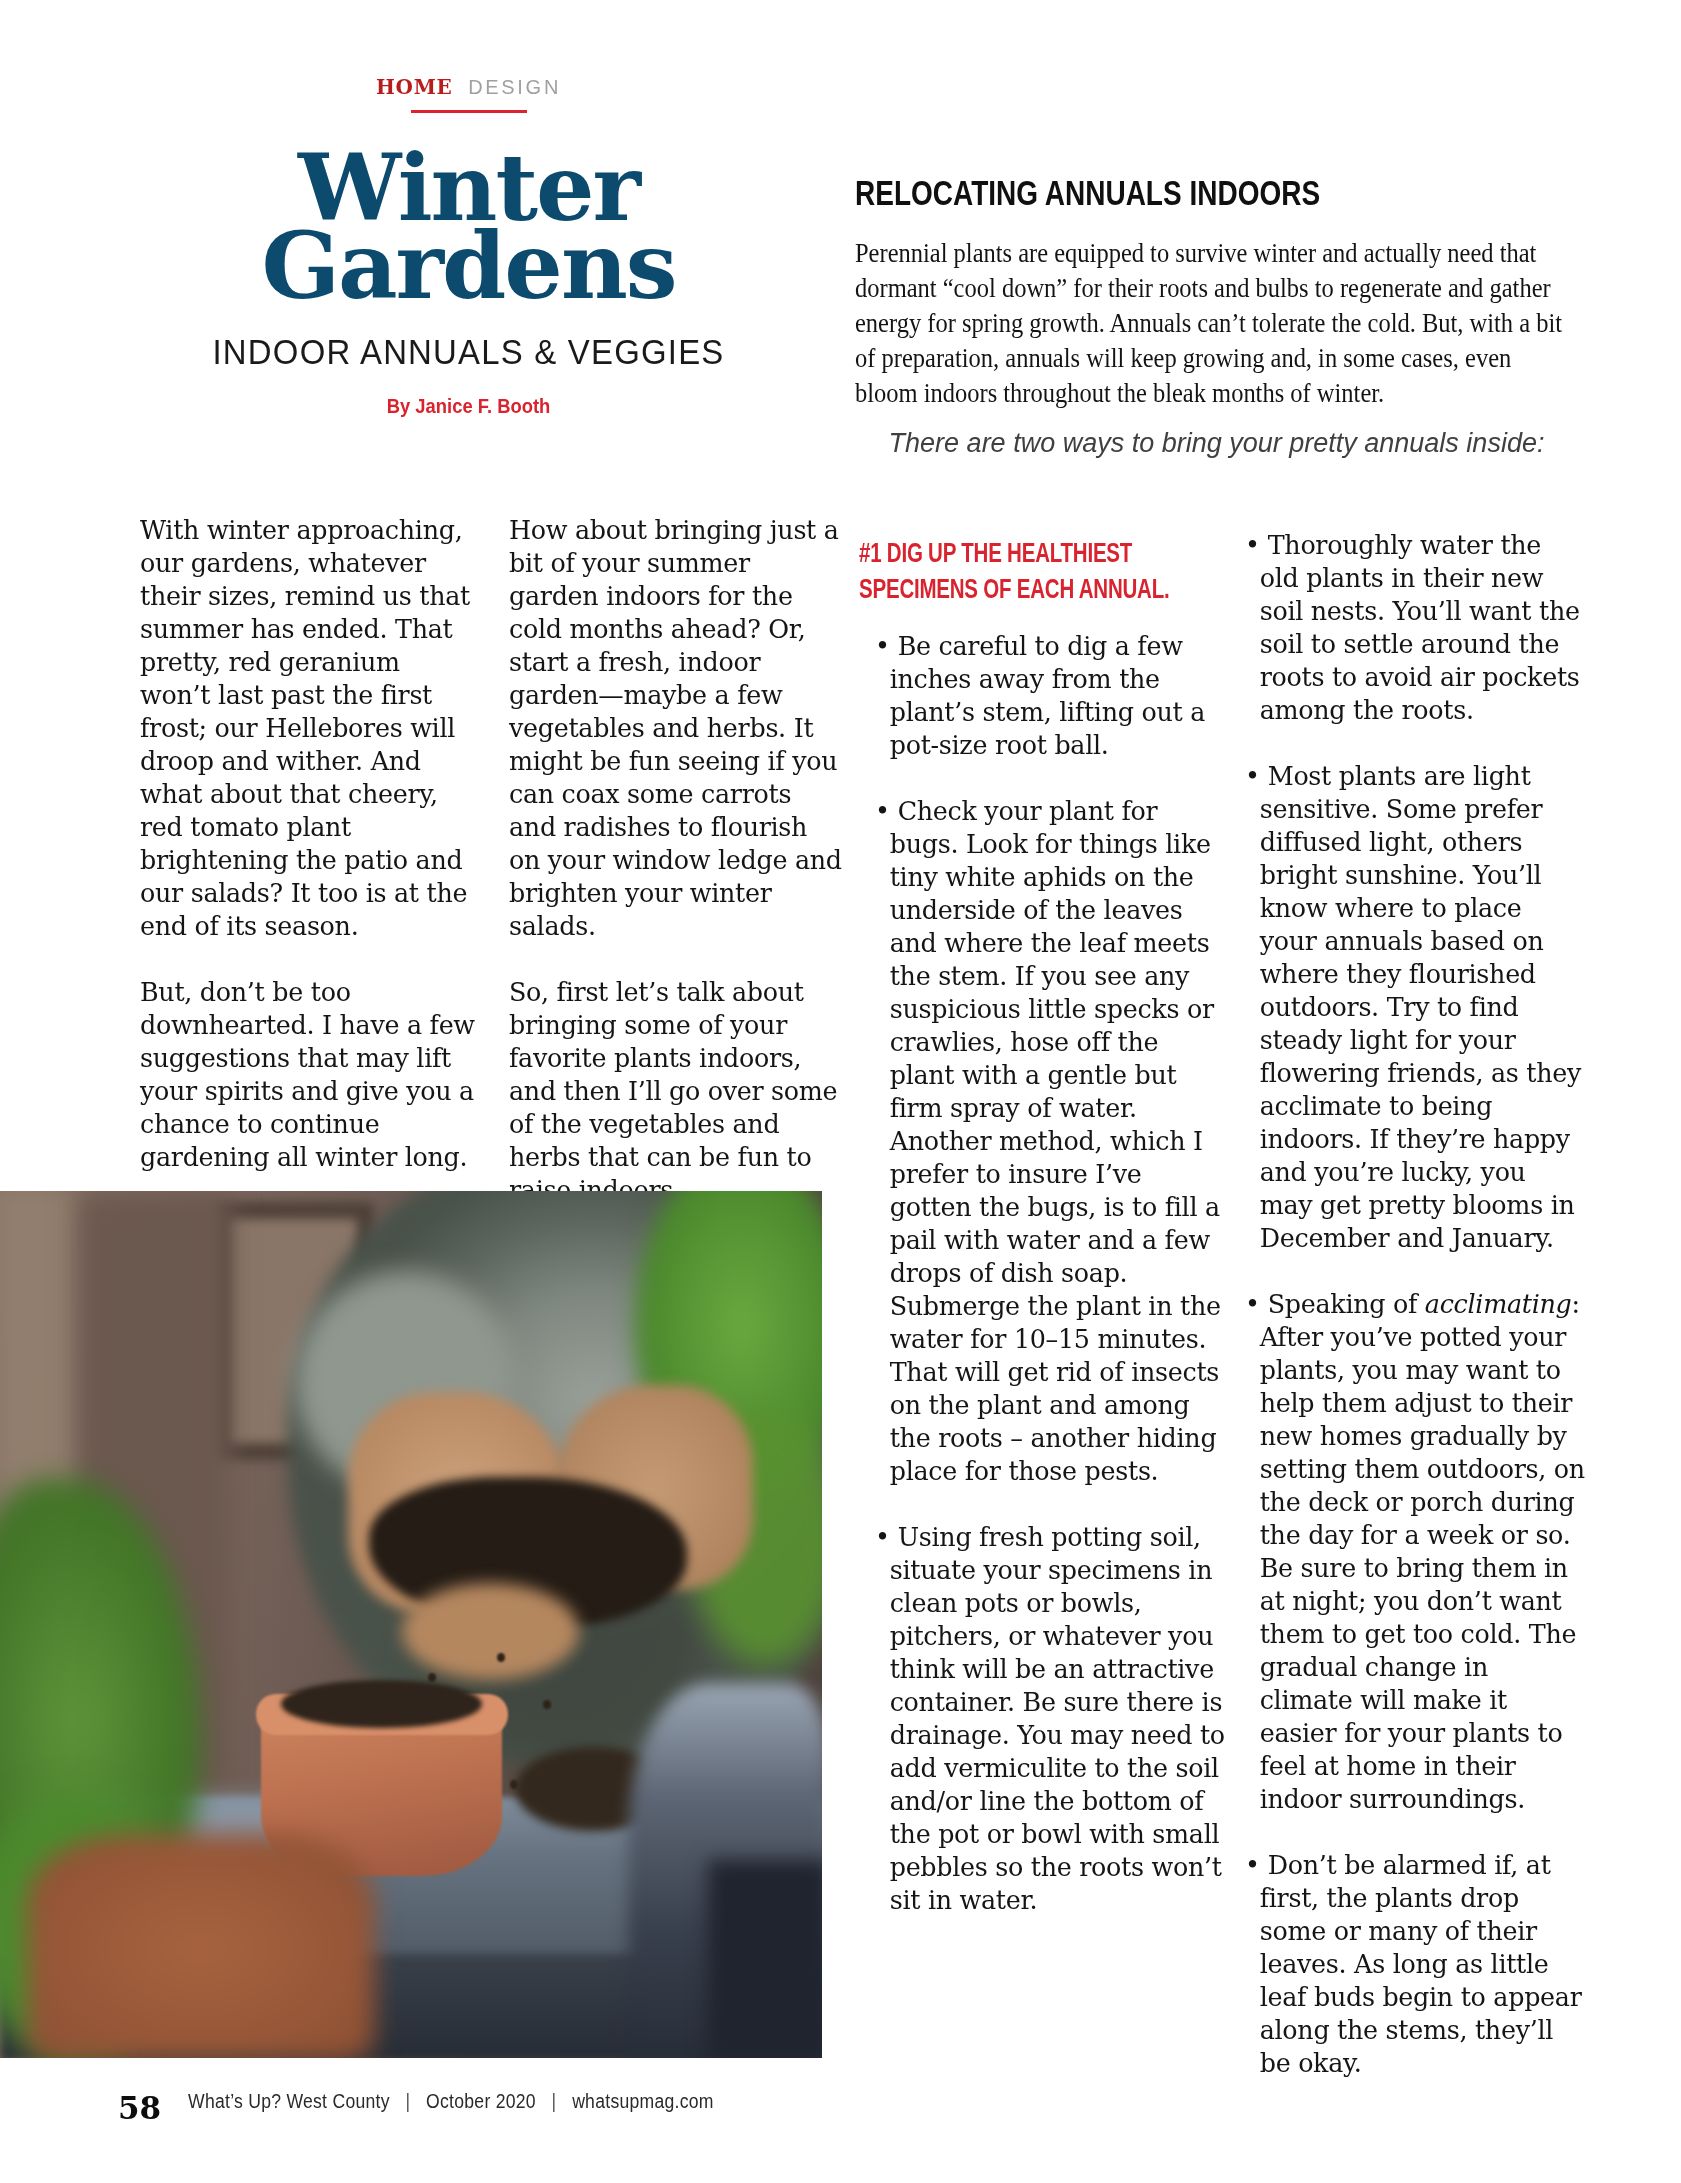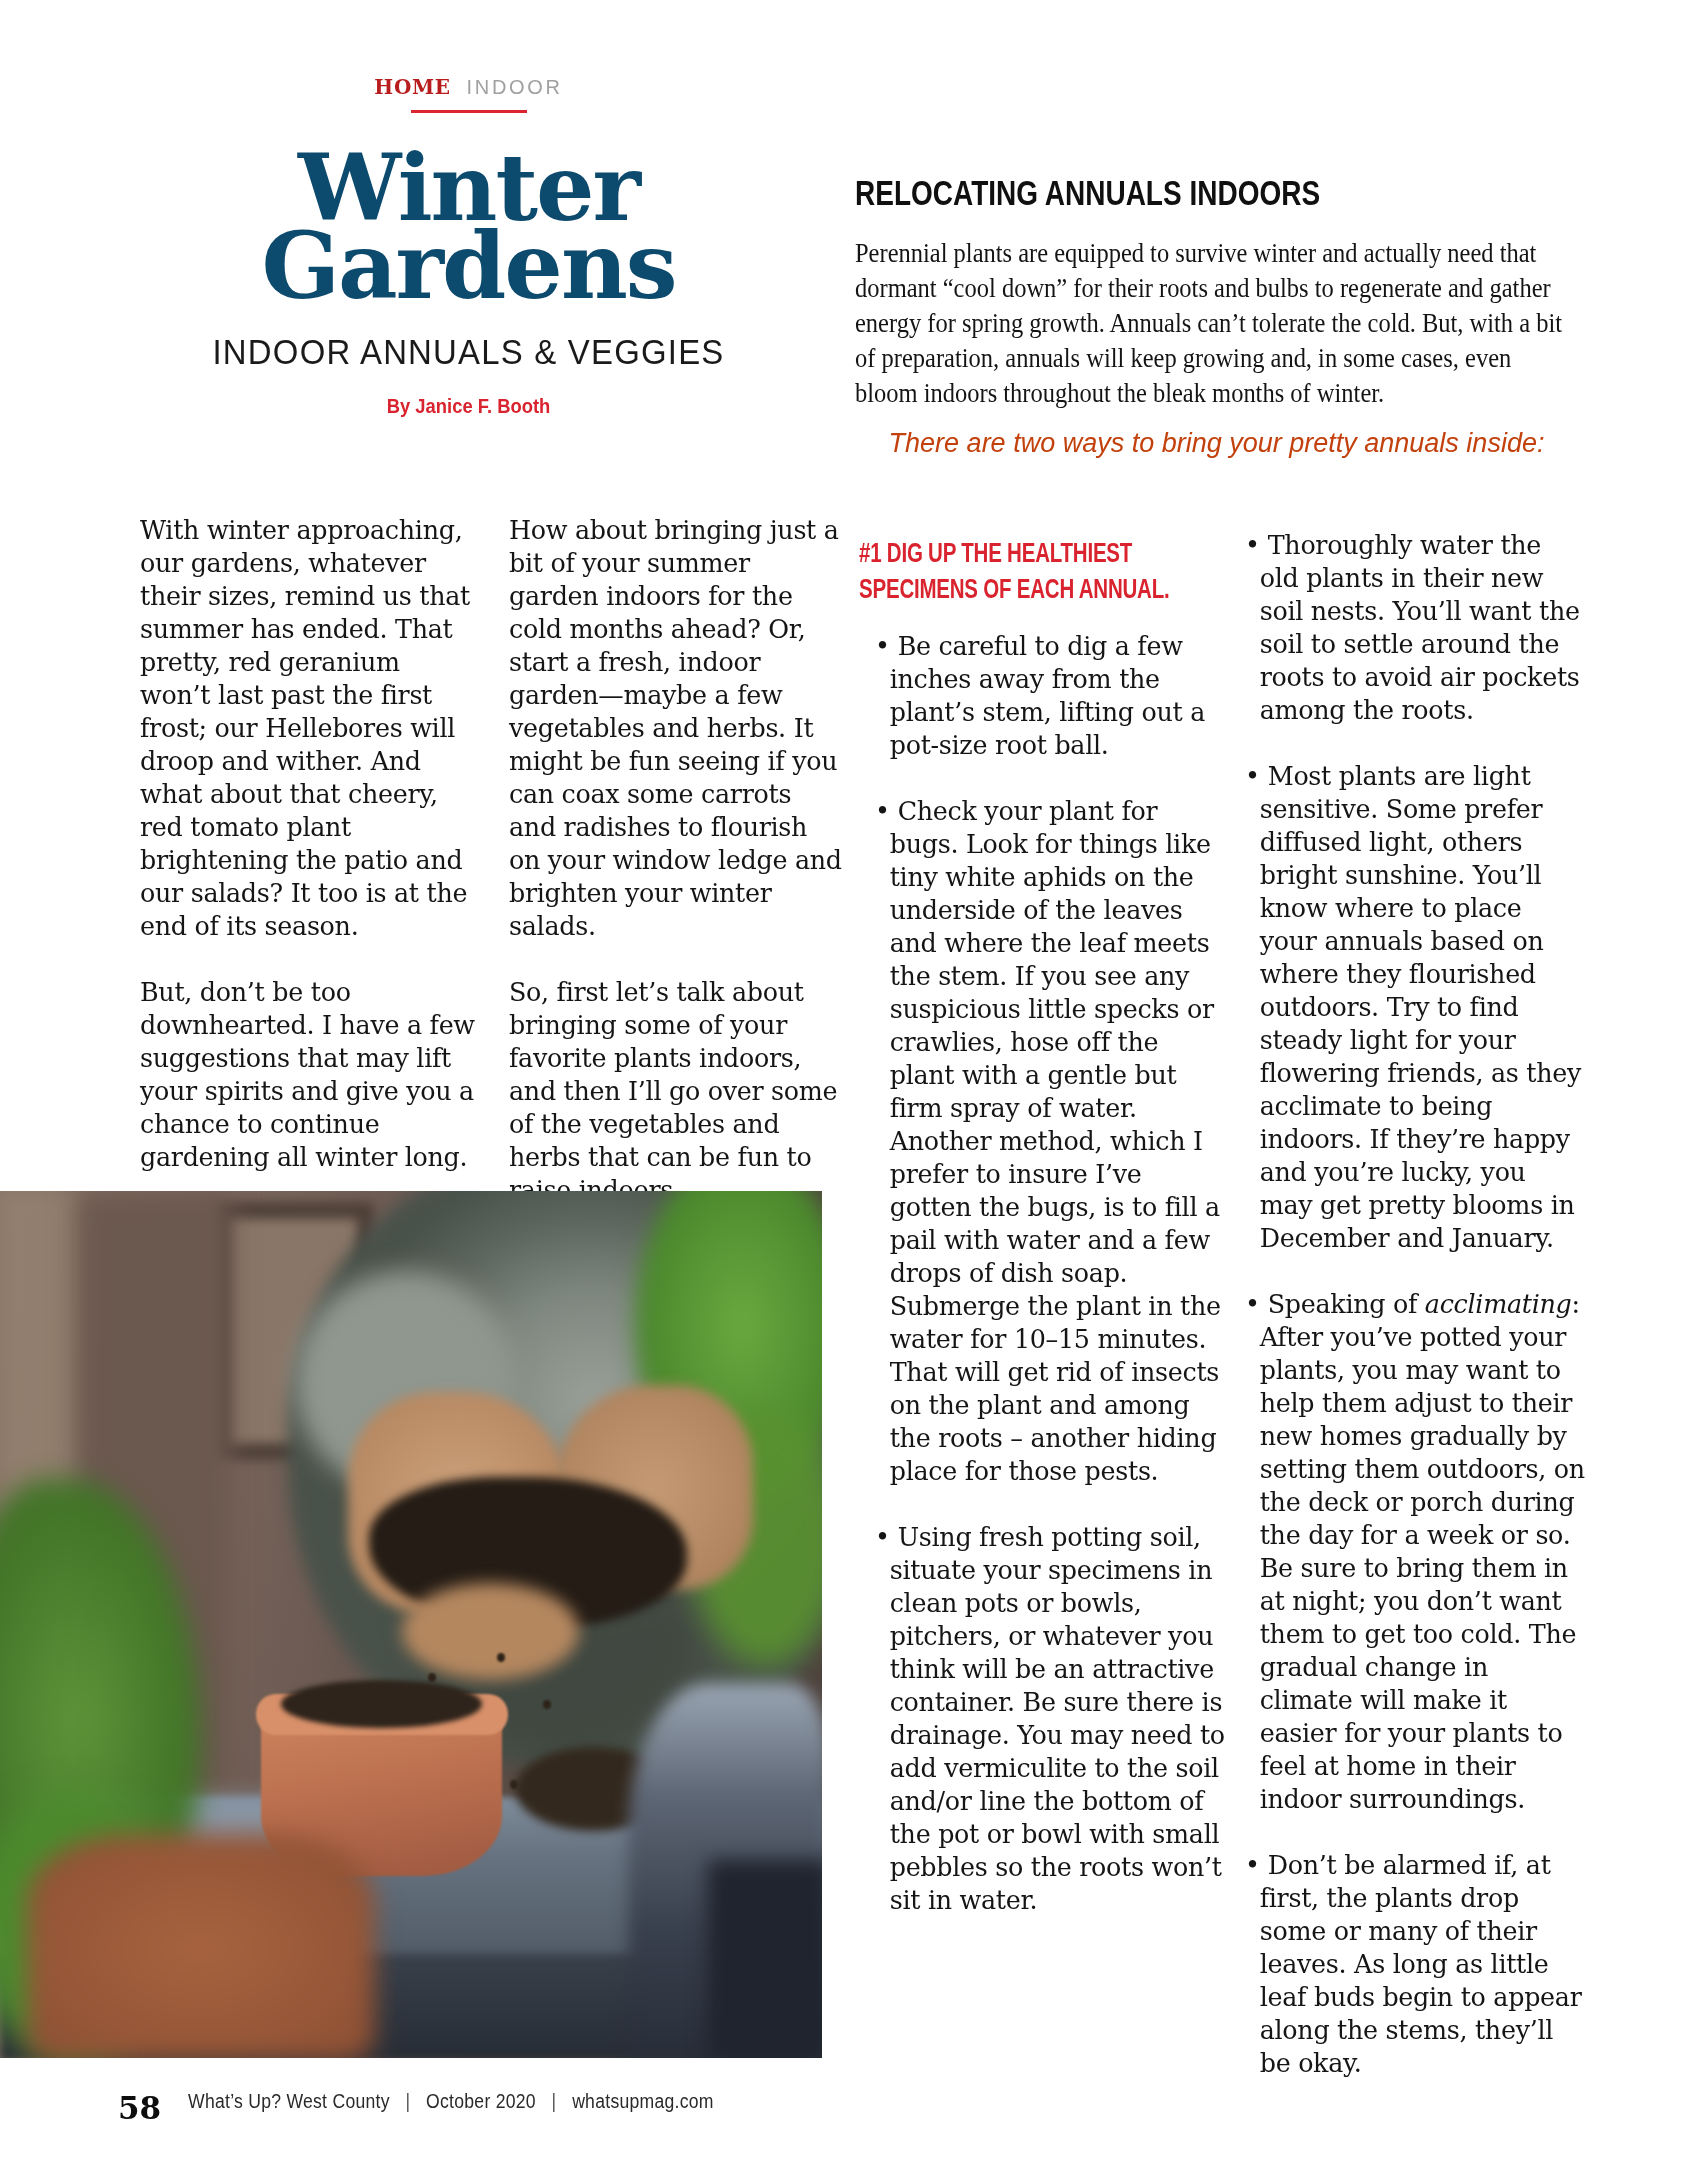--- a/index.html
+++ b/index.html
@@ -20,21 +20,21 @@
           transform:scaleX(.92);transform-origin:center;}
 
   
   .intro{position:absolute;left:855px;top:173px;width:736px;}
   .intro-heading{font-size:35px;font-weight:700;color:#101010;letter-spacing:0;
                  transform:scaleX(.8);transform-origin:left;white-space:nowrap;}
   .intro-body{margin-top:23px;width:793px;font-family:"Liberation Serif",serif;
               font-size:27px;line-height:35px;color:#141414;
               transform:scaleX(.907);transform-origin:left;}
   .intro-lead{margin-top:17.4px;width:723px;text-align:center;font-style:italic;
-              font-size:27px;color:#c2410c;}
+              font-size:27px;color:#404040;}
 
   
   .bodycol{position:absolute;font-family:"DejaVu Serif",serif;font-size:25.4px;line-height:33px;
            letter-spacing:-0.3px;color:#151515;}
   .col1{left:124px;top:514px;width:353px;}
   .col2{left:493px;top:514px;width:351px;}
   .col3{left:859px;top:535px;width:367px;}
   .col4{left:1229px;top:529px;width:356px;}
   .bodycol p{margin:0 0 33px 16px;}
   .red-subhead{font-family:"Liberation Sans",sans-serif;font-weight:700;color:#d9232e;
@@ -93,21 +93,21 @@
   .ftext .sep{color:#555;margin:0 12px;}
 </style>
 </head>
 <body>
 
 <div class="page">
 
   <div class="left-header">
     <div class="kicker">
       <span class="home">HOME</span>
-      <span class="design">INDOOR</span>
+      <span class="design">DESIGN</span>
     </div>
     <div class="kicker-rule"></div>
     <div class="title">
       <div>Winter</div>
       <div>Gardens</div>
     </div>
     <div class="subtitle">INDOOR ANNUALS &amp; VEGGIES</div>
     <div class="byline">By Janice F. Booth</div>
   </div>
 

